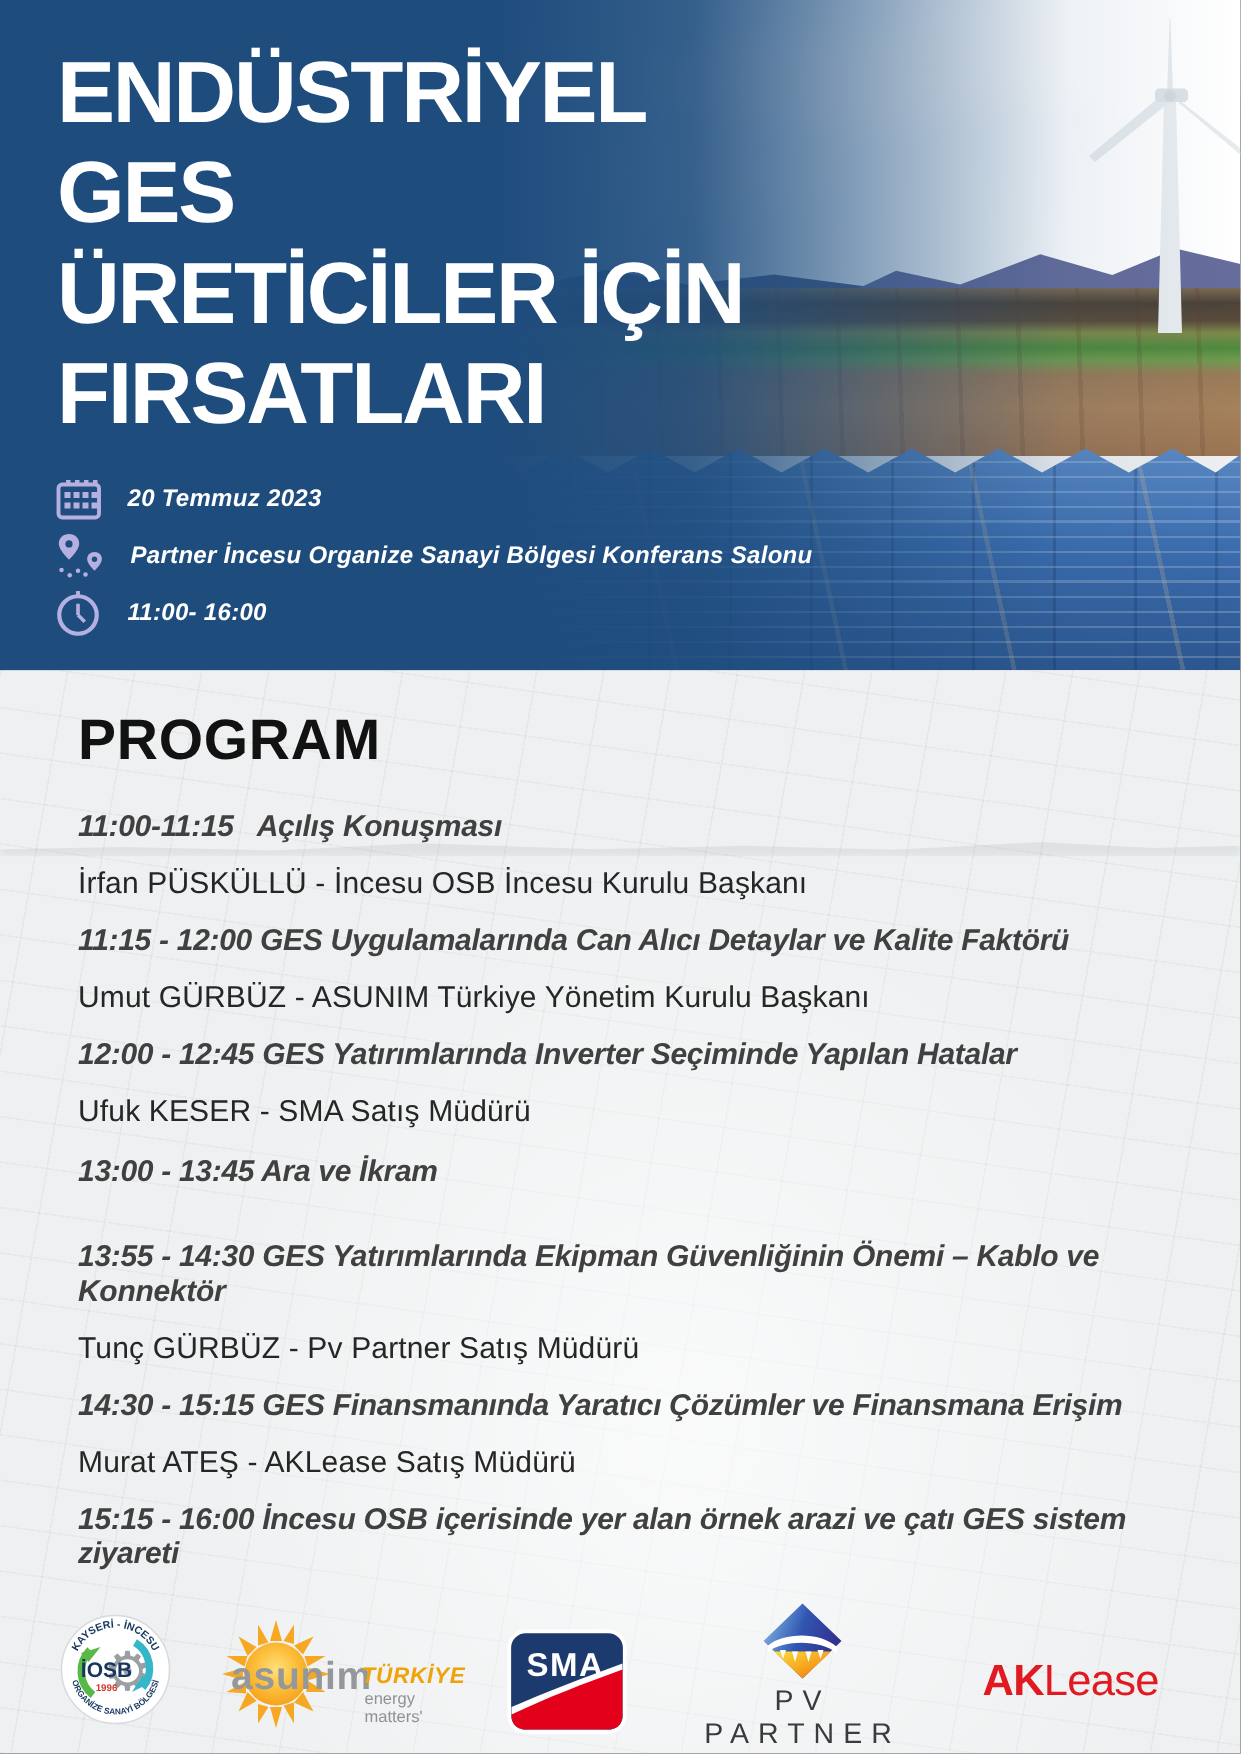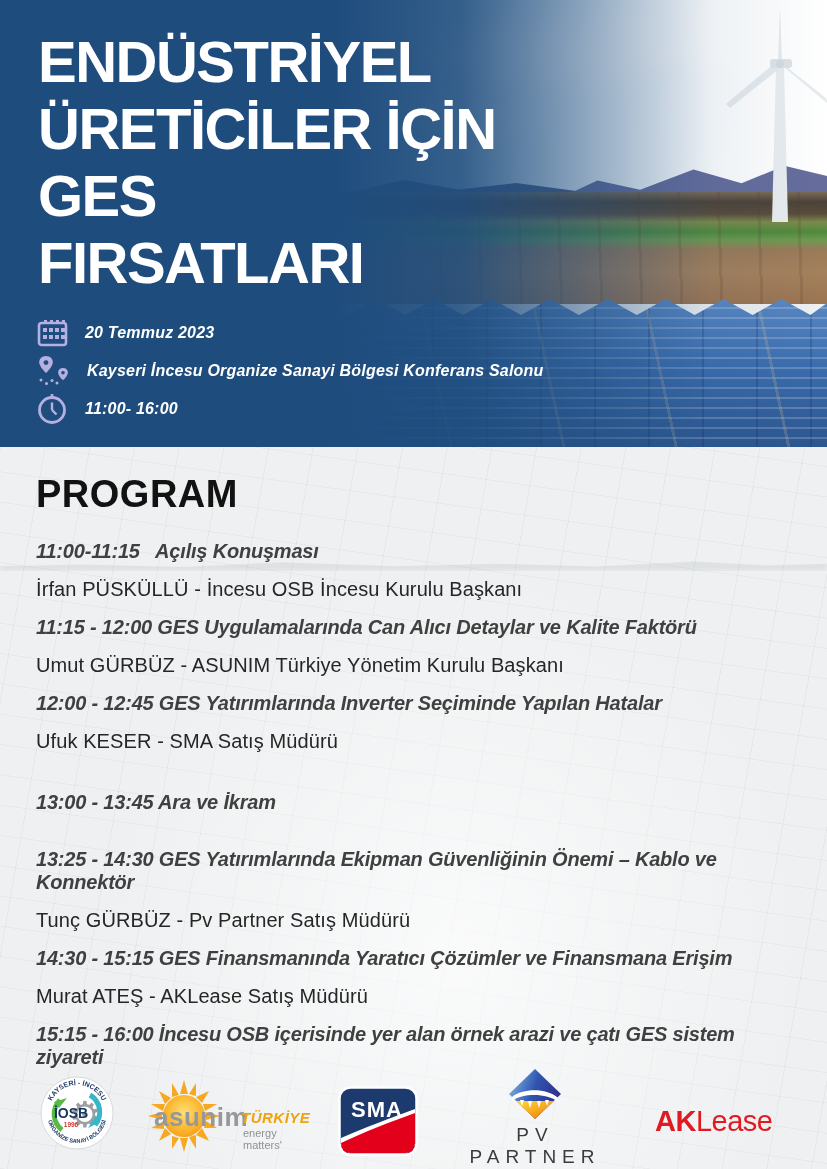--- a/index.html
+++ b/index.html
@@ -51,26 +51,26 @@
   
   .body { position:absolute; top:447px; left:0; width:827px; height:722px; background:#eef0f1; }
   .body .texture { position:absolute; inset:0; pointer-events:none;
     background:
       radial-gradient(ellipse at 55% 70%, rgba(255,255,255,0.7) 0%, rgba(255,255,255,0) 55%),
       repeating-linear-gradient(100deg, rgba(60,70,85,0.05) 0 1px, transparent 1px 44px),
       repeating-linear-gradient(8deg, rgba(60,70,85,0.045) 0 1px, transparent 1px 30px); }
   .body .skyline { position:absolute; left:0; top:108px; width:827px; height:16px;
     background:rgba(95,105,120,0.10); filter:blur(2px);
     clip-path:polygon(0 70%,10% 60%,22% 75%,34% 45%,48% 70%,60% 55%,72% 72%,84% 40%,93% 65%,100% 55%,100% 100%,0 100%); }
-  .program { position:relative; padding:26px 36px 0 36px; }
+  .program { position:relative; padding:26px 36px 0 52px; }
   .program h2 { font-size:38px; font-weight:700; color:#121212; letter-spacing:0.5px; margin-bottom:24px; }
   .prog { font-size:20px; line-height:23px; margin-bottom:15px; white-space:pre-wrap; }
   .prog.session { font-weight:700; font-style:italic; color:#404040; letter-spacing:-0.2px; }
   .prog.speaker { font-weight:400; color:#262626; letter-spacing:0.1px; }
-  .prog.break-row { margin-top:38px; margin-bottom:34px; }
+  .prog.break-row { margin-top:17px; margin-bottom:34px; }
   
   .sponsors { position:absolute; left:0; top:613px; width:827px; height:109px; }
   .logo { position:absolute; }
   
   .asunim { left:128px; top:18px; width:180px; height:76px; }
   .asunim .sun { position:absolute; left:20px; top:2px; }
   .asunim .word { position:absolute; left:26px; top:24px; font-size:26px; font-weight:700;
     color:#95989a; letter-spacing:0.5px;text-align:right; }
   .asunim .region { position:absolute; left:113px; top:31px; font-size:15px; font-weight:700;
     font-style:italic; color:#efa30a; letter-spacing:0.5px; }
@@ -106,22 +106,22 @@
       <polygon points="76,50 80,56 30,96 26,92" fill="#e6ebee"></polygon>
       <polygon points="80,50 84,55 128,92 126,86" fill="#e6ebee"></polygon>
       <rect x="70" y="47" width="22" height="9" rx="3" fill="#dde4e8"></rect>
       <circle cx="80" cy="52" r="4" fill="#d3dbe0"></circle>
     </svg>
     <div class="panels"></div>
     <div class="blue-overlay"></div>
 
     <h1 class="title">
       <span>ENDÜSTRİYEL</span>
+      <span>GES</span>
       <span>ÜRETİCİLER İÇİN</span>
-      <span>GES</span>
       <span>FIRSATLARI</span>
     </h1>
 
     <ul class="info-list">
       <li>
         <svg width="32" height="30" viewBox="0 0 32 30">
           <rect x="8" y="2" width="3" height="4" fill="#b6b0e2"></rect>
             <rect x="14" y="2" width="3" height="4" fill="#b6b0e2"></rect>
           <rect x="20" y="2" width="3" height="4" fill="#b6b0e2"></rect>
             <rect x="26" y="2" width="3" height="4" fill="#b6b0e2"></rect>
@@ -141,21 +141,21 @@
         <svg width="34" height="34" viewBox="0 0 34 34">
           <path d="M10,2 c-4,0 -6.8,2.8 -6.8,6.3 0,4.6 6.8,10.7 6.8,10.7 s6.8,-6.1 6.8,-10.7 C16.8,4.8 14,2 10,2 z" fill="#b6b0e2"></path>
           <circle cx="10" cy="8.6" r="2.4" fill="#1e4c7d"></circle>
           <path d="M27,14 c-2.9,0 -4.9,2 -4.9,4.6 0,3.3 4.9,7.8 4.9,7.8 s4.9,-4.5 4.9,-7.8 C31.9,16 29.9,14 27,14 z" fill="#b6b0e2"></path>
           <circle cx="27" cy="18.8" r="1.8" fill="#1e4c7d"></circle>
           <circle cx="5" cy="26" r="1.5" fill="#b6b0e2"></circle>
             <circle cx="10.5" cy="29.5" r="1.5" fill="#b6b0e2"></circle>
           <circle cx="16" cy="26.5" r="1.5" fill="#b6b0e2"></circle>
             <circle cx="21" cy="29" r="1.5" fill="#b6b0e2"></circle>
         </svg>
-        <span class="info-text">Kayseri İncesu Organize Sanayi Bölgesi Konferans Salonu</span>
+        <span class="info-text">Partner İncesu Organize Sanayi Bölgesi Konferans Salonu</span>
       </li>
       <li>
         <svg width="32" height="32" viewBox="0 0 32 32">
           <line x1="16" y1="1" x2="16" y2="4" stroke="#b6b0e2" stroke-width="2.6"></line>
           <circle cx="16" cy="17" r="12.5" fill="none" stroke="#b6b0e2" stroke-width="2.8"></circle>
           <line x1="16" y1="17" x2="16" y2="9.5" stroke="#b6b0e2" stroke-width="2.4"></line>
           <line x1="16" y1="17" x2="20.5" y2="21.5" stroke="#b6b0e2" stroke-width="2.4"></line>
         </svg>
         <span class="info-text">11:00- 16:00</span>
       </li>
@@ -167,21 +167,21 @@
     <div class="skyline"></div>
     <div class="program">
       <h2>PROGRAM</h2>
       <p class="prog session">11:00-11:15   Açılış Konuşması</p>
       <p class="prog speaker">İrfan PÜSKÜLLÜ - İncesu OSB İncesu Kurulu Başkanı</p>
       <p class="prog session">11:15 - 12:00 GES Uygulamalarında Can Alıcı Detaylar ve Kalite Faktörü</p>
       <p class="prog speaker">Umut GÜRBÜZ - ASUNIM Türkiye Yönetim Kurulu Başkanı</p>
       <p class="prog session">12:00 - 12:45 GES Yatırımlarında Inverter Seçiminde Yapılan Hatalar</p>
       <p class="prog speaker">Ufuk KESER - SMA Satış Müdürü</p>
       <p class="prog session break-row">13:00 - 13:45 Ara ve İkram</p>
-      <p class="prog session">13:25 - 14:30 GES Yatırımlarında Ekipman Güvenliğinin Önemi – Kablo ve Konnektör</p>
+      <p class="prog session">13:55 - 14:30 GES Yatırımlarında Ekipman Güvenliğinin Önemi – Kablo ve Konnektör</p>
       <p class="prog speaker">Tunç GÜRBÜZ - Pv Partner Satış Müdürü</p>
       <p class="prog session">14:30 - 15:15 GES Finansmanında Yaratıcı Çözümler ve Finansmana Erişim</p>
       <p class="prog speaker">Murat ATEŞ - AKLease Satış Müdürü</p>
       <p class="prog session">15:15 - 16:00 İncesu OSB içerisinde yer alan örnek arazi ve çatı GES sistem ziyareti</p>
     </div>
 
     <footer class="sponsors">
 
       <div class="logo osb" style="left:40px; top:16px;">
         <svg width="74" height="74" viewBox="0 0 74 74">

